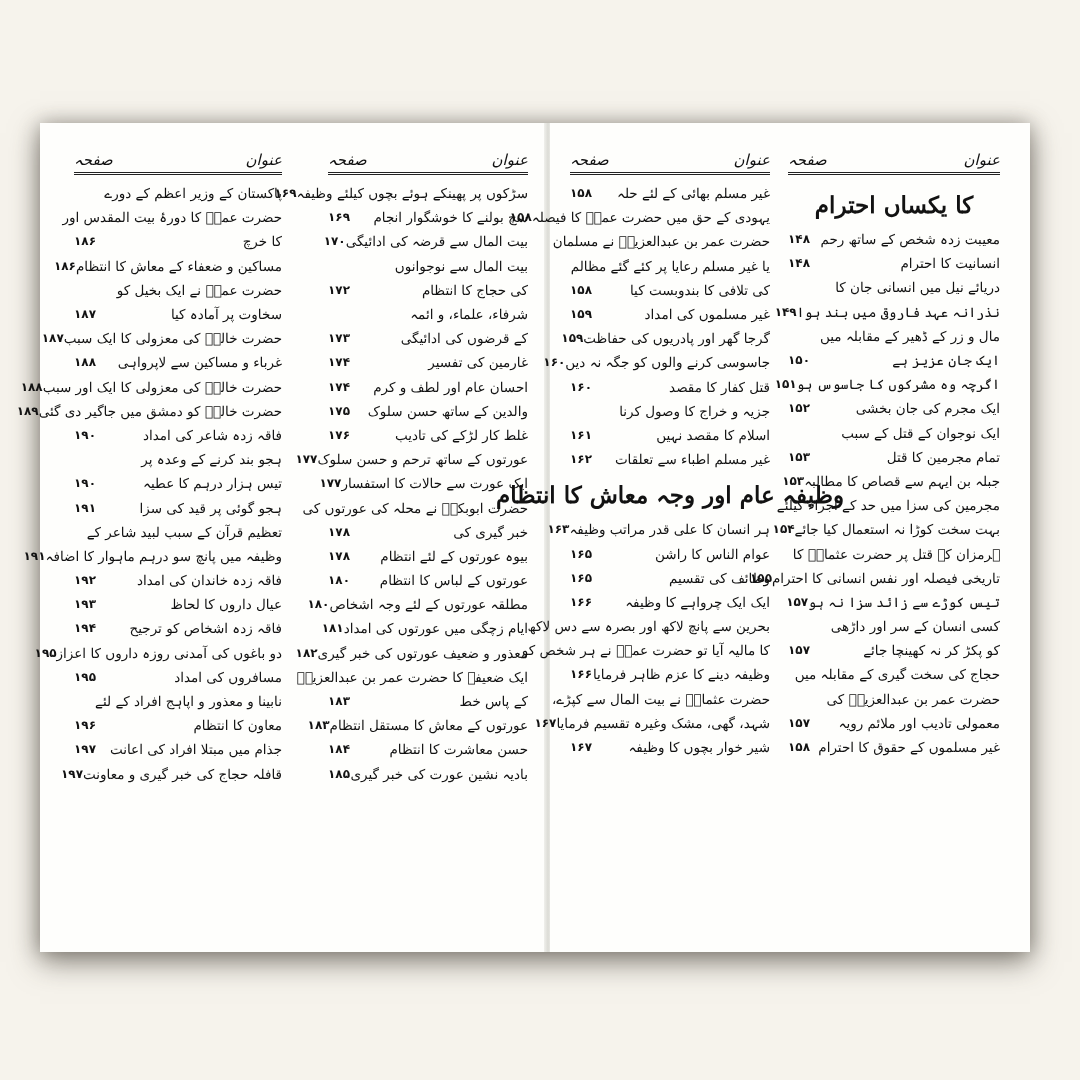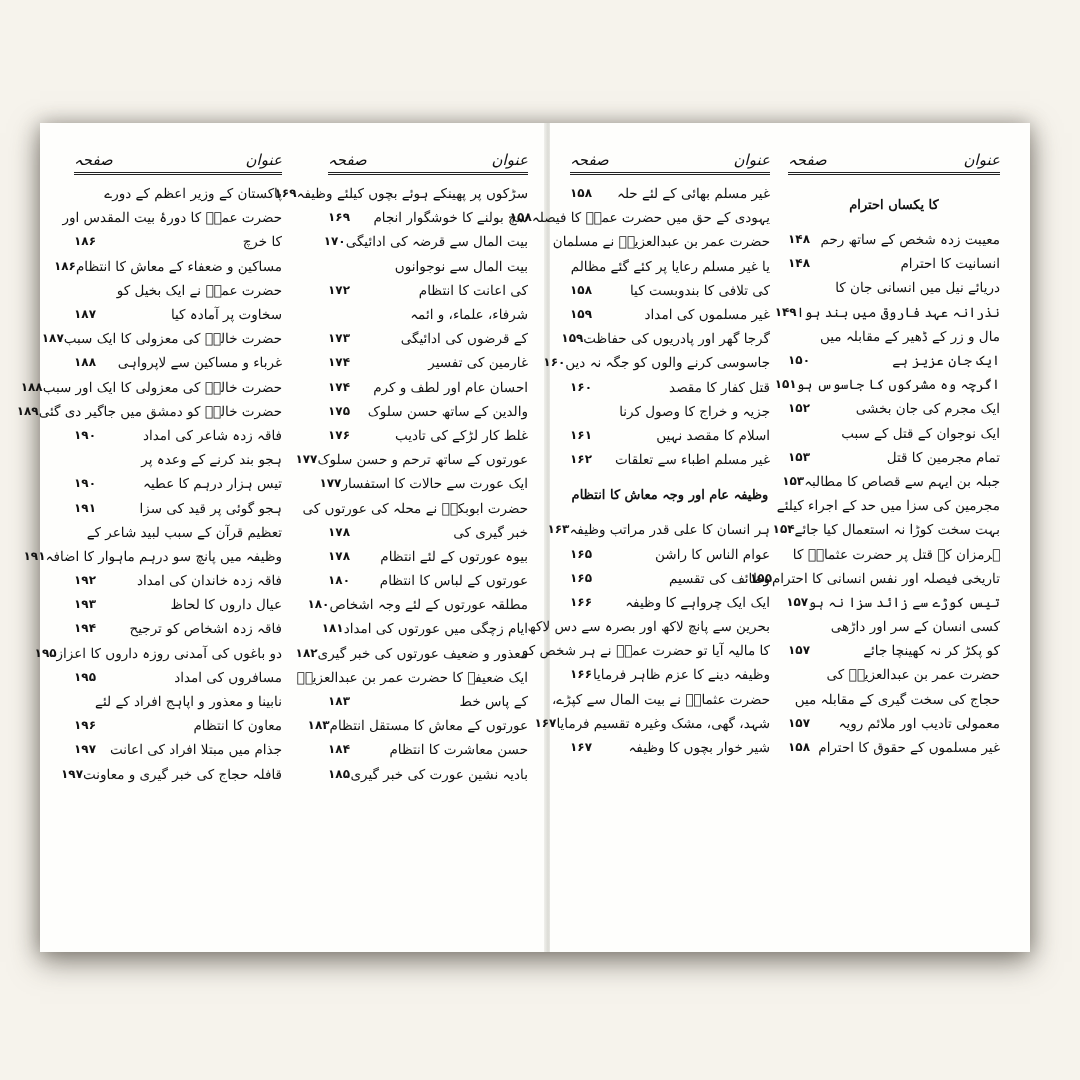--- a/index.html
+++ b/index.html
@@ -33,21 +33,21 @@
   }
   .col-head .h-title { font-style:italic;margin-left:9px; }
   .col-head .h-page { font-style:italic; }
   .rows { margin-top:6px; }
   .row {
     display:flex; justify-content:space-between; align-items:center;
     height:24.2px; font-size:13.5px; color:#121212; white-space:nowrap;
   }
   .row .t { font-family:"DejaVu Serif", serif; }
   .row .p { font-family:"DejaVu Sans", sans-serif; font-weight:bold; font-size:12px; direction:rtl; }
-  .row.heading { justify-content:center; font-size:13px; font-weight:bold; height:46px; }
+  .row.heading { justify-content:center; font-size:23px; font-weight:bold; height:46px; }
   .row.heading .t { font-family:"DejaVu Serif", serif; }
 </style>
 </head>
 <body>
 
 <div class="spread">
   <div class="page left">
     <div class="col" style="left:288px; width:200px;">
       <div class="col-head">
         <span class="h-title">عنوان</span>
@@ -64,21 +64,21 @@
           </div>
           <div class="row">
             <span class="t">بیت المال سے قرضہ کی ادائیگی</span>
             <span class="p">۱۷۰</span>
           </div>
           <div class="row">
             <span class="t">بیت المال سے نوجوانوں</span>
             <span class="p"></span>
           </div>
           <div class="row">
-            <span class="t">کی اعانت کا انتظام</span>
+            <span class="t">کی حجاج کا انتظام</span>
             <span class="p">۱۷۲</span>
           </div>
           <div class="row">
             <span class="t">شرفاء، علماء، و ائمہ</span>
             <span class="p"></span>
           </div>
           <div class="row">
             <span class="t">کے قرضوں کی ادائیگی</span>
             <span class="p">۱۷۳</span>
           </div>
@@ -342,25 +342,25 @@
           </div>
           <div class="row">
             <span class="t">کسی انسان کے سر اور داڑھی</span>
             <span class="p"></span>
           </div>
           <div class="row">
             <span class="t">کو پکڑ کر نہ کھینچا جائے</span>
             <span class="p">۱۵۷</span>
           </div>
           <div class="row">
+            <span class="t">حجاج کی سخت گیری کے مقابلہ میں</span>
+            <span class="p"></span>
+          </div>
+          <div class="row">
             <span class="t">حضرت عمر بن عبدالعزیزؒ کی</span>
-            <span class="p"></span>
-          </div>
-          <div class="row">
-            <span class="t">حجاج کی سخت گیری کے مقابلہ میں</span>
             <span class="p"></span>
           </div>
           <div class="row">
             <span class="t">معمولی تادیب اور ملائم رویہ</span>
             <span class="p">۱۵۷</span>
           </div>
           <div class="row">
             <span class="t">غیر مسلموں کے حقوق کا احترام</span>
             <span class="p">۱۵۸</span>
           </div>

